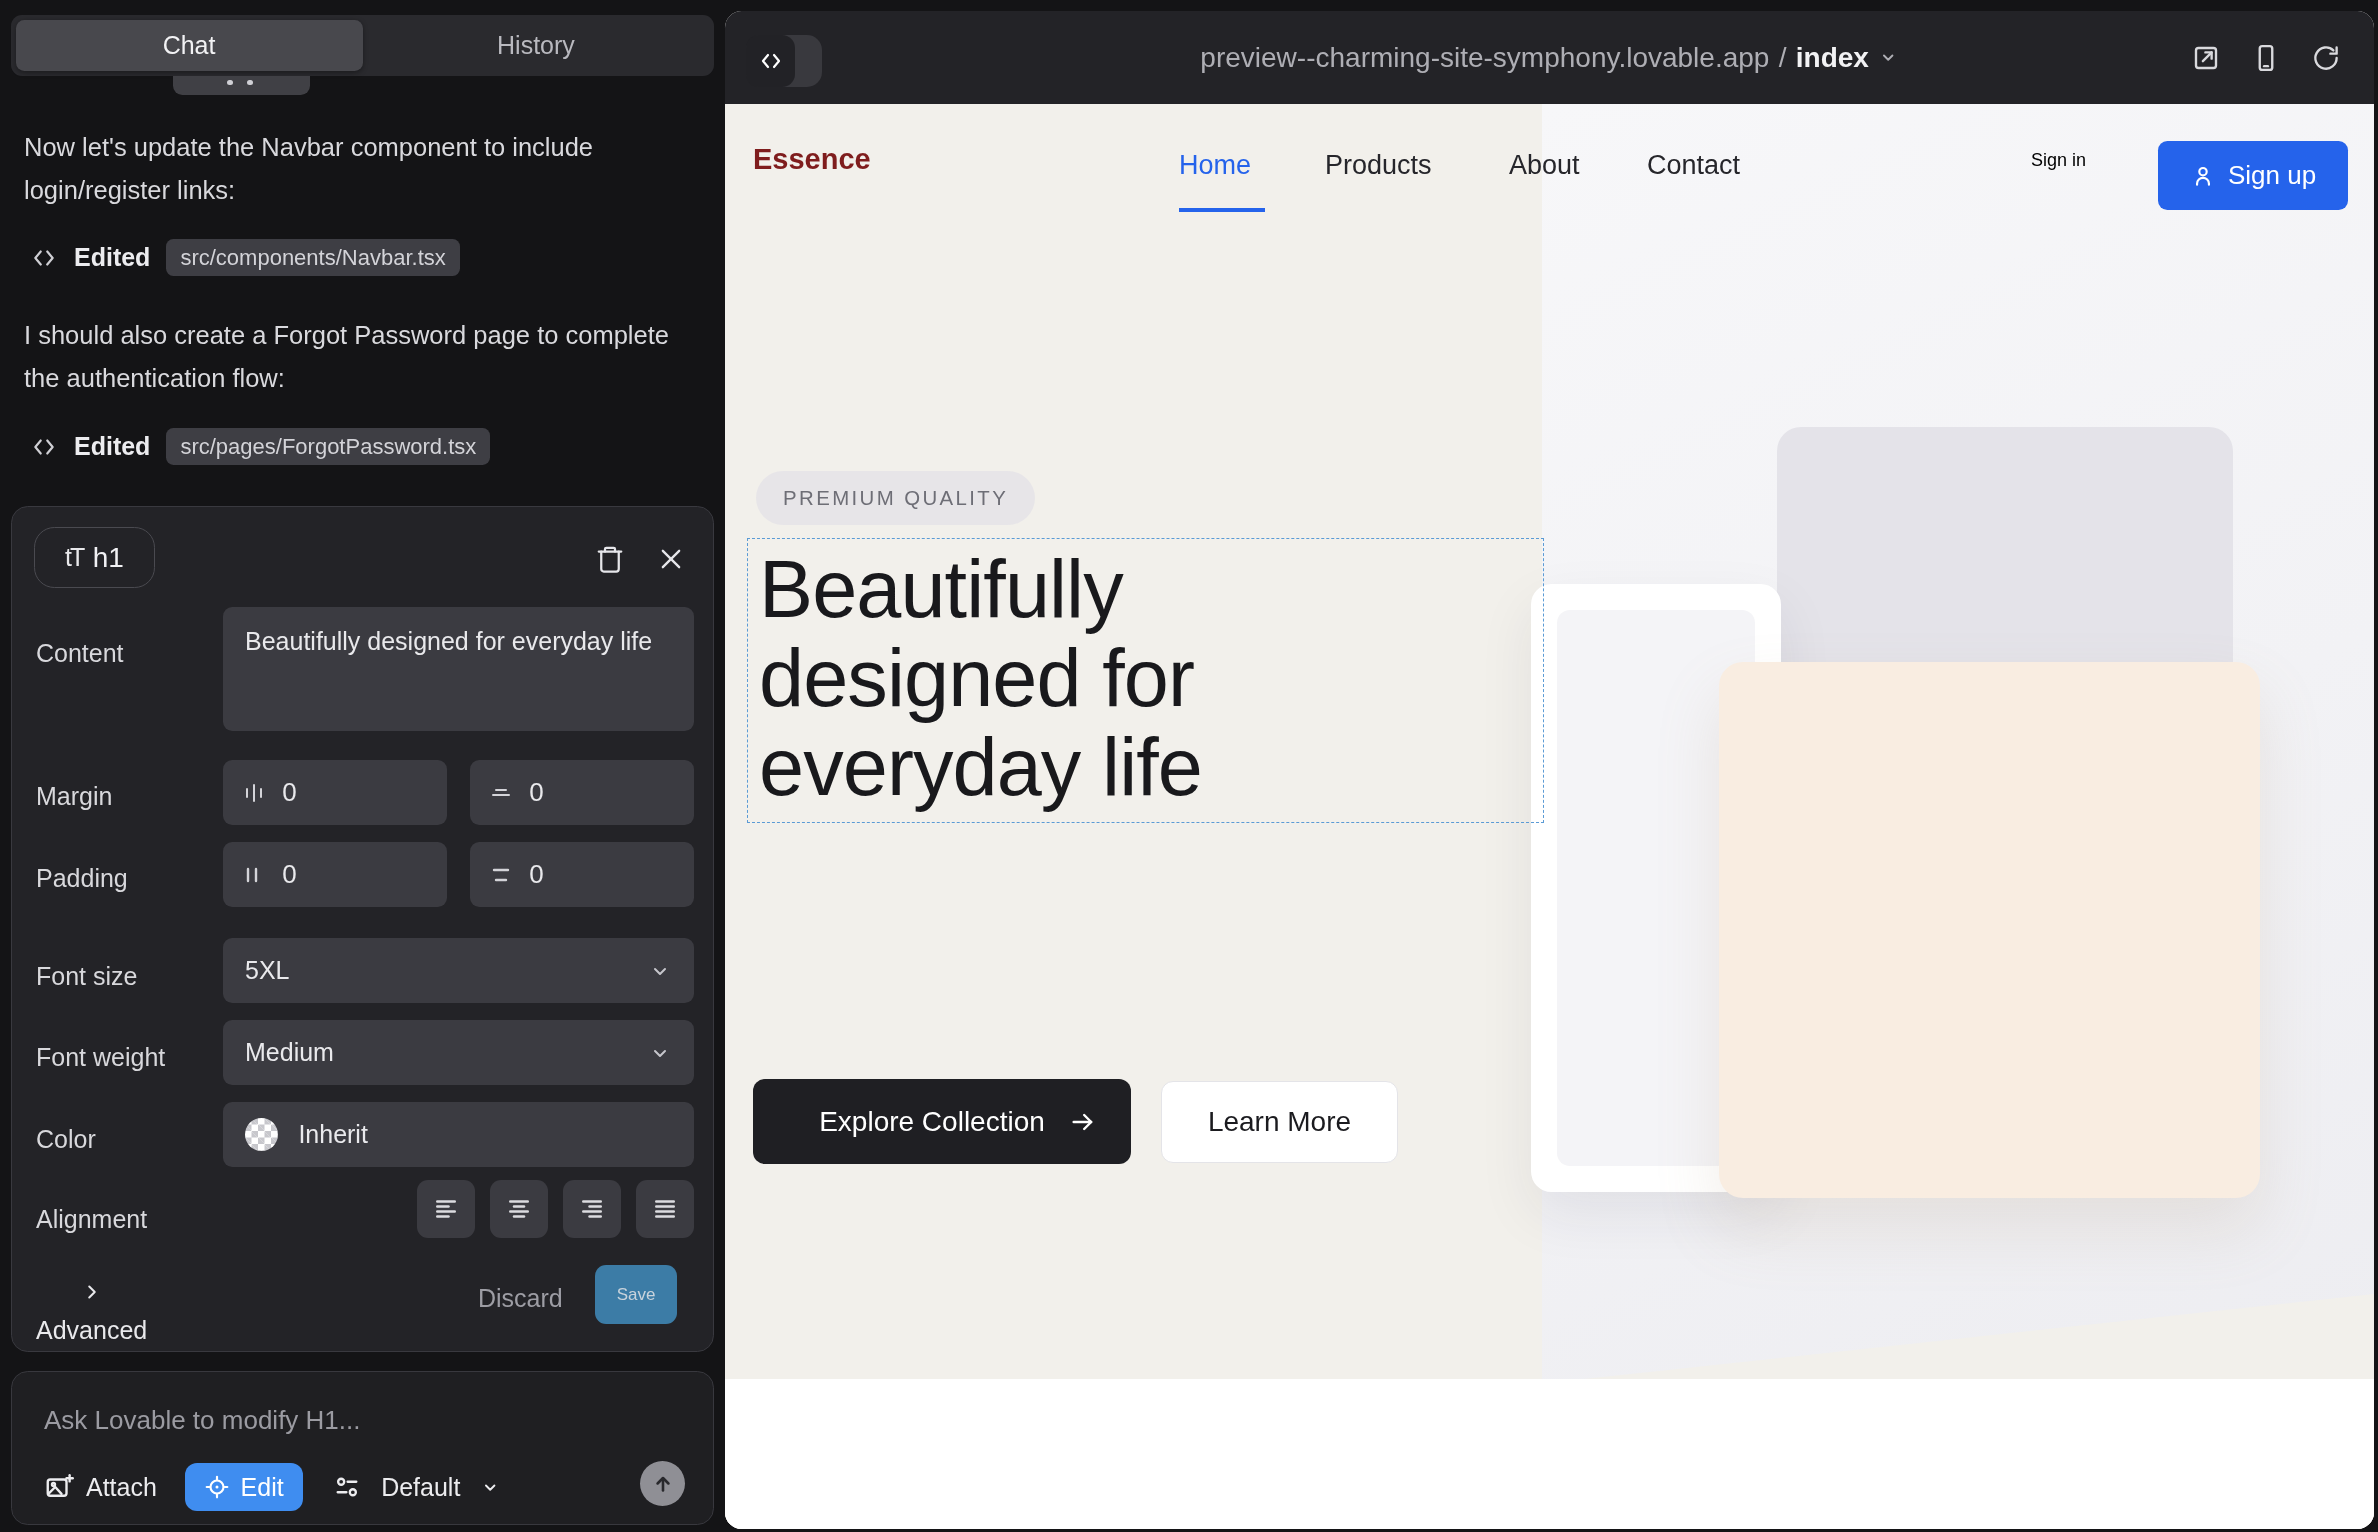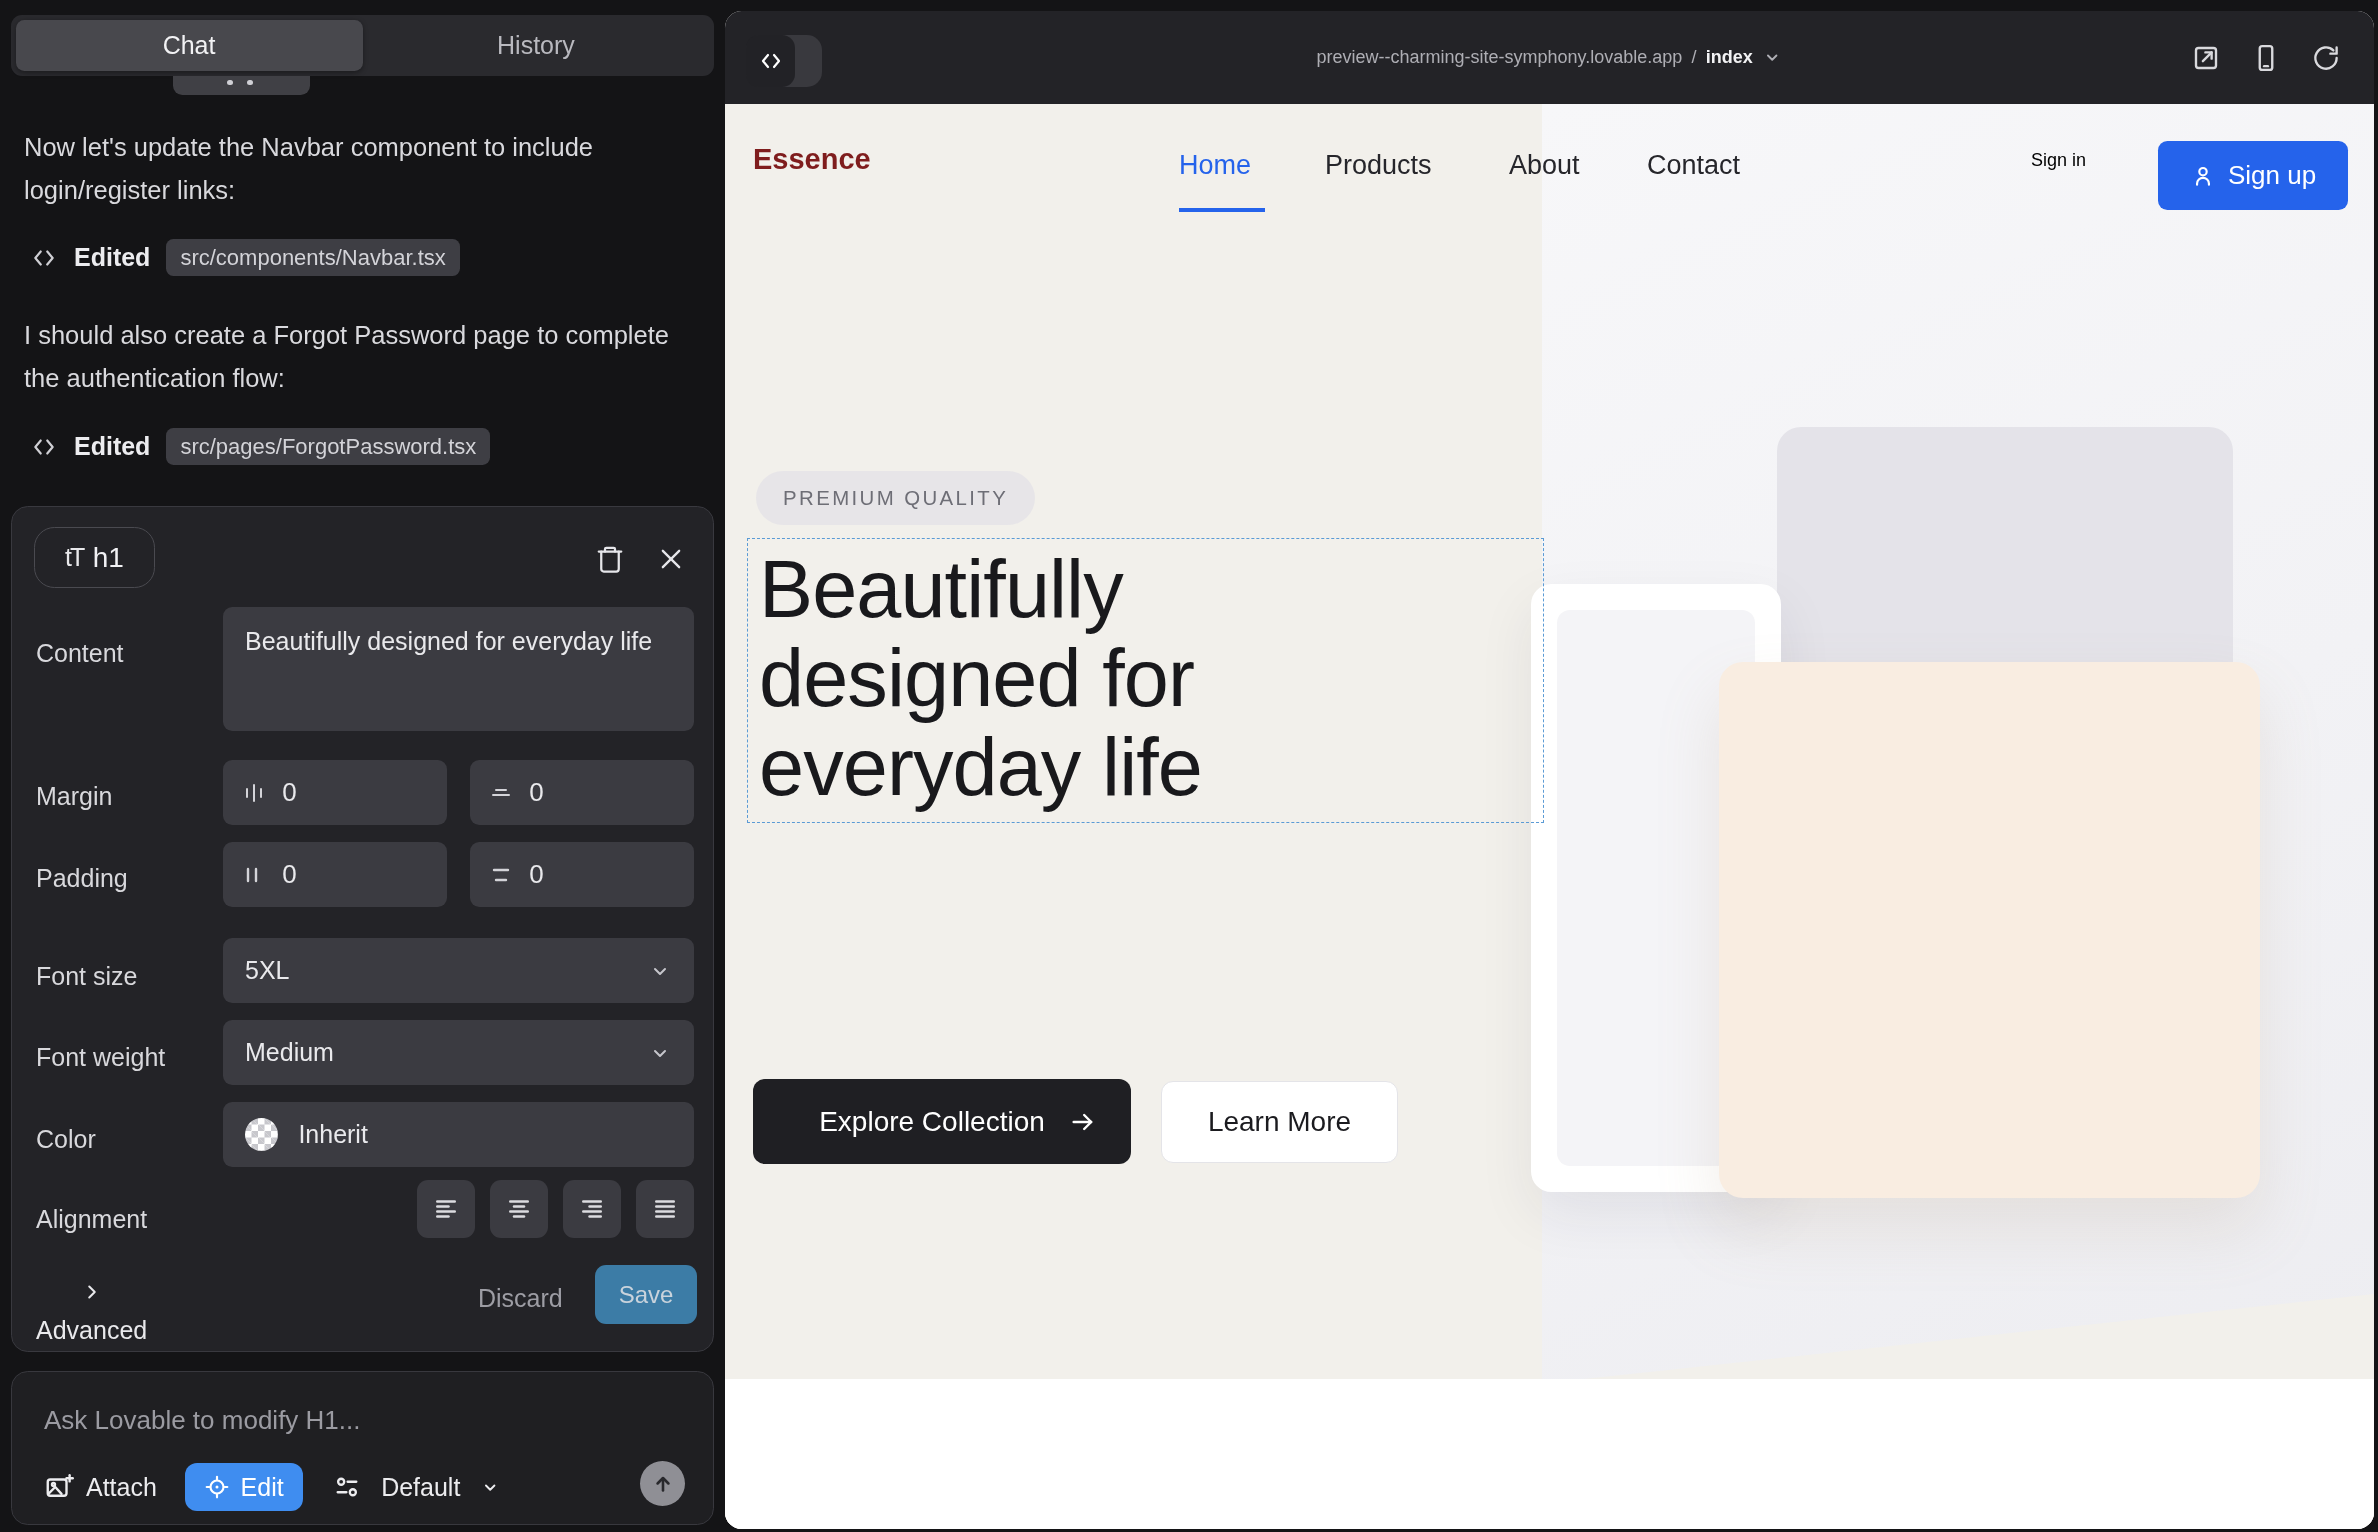--- a/index.html
+++ b/index.html
@@ -51,22 +51,22 @@
   .sel-input .chev { margin-left:auto; color:#c6c6cc; }
   .checker { width:33px; height:33px; border-radius:50%;
     background-image:
       linear-gradient(45deg,#c7c7cc 25%,transparent 25%,transparent 75%,#c7c7cc 75%),
       linear-gradient(45deg,#c7c7cc 25%,#ffffff 25%,#ffffff 75%,#c7c7cc 75%);
     background-size:13px 13px; background-position:0 0,6.5px 6.5px; background-color:#fff; }
   .align-btn { width:58px; height:58px; background:#3b3b41; border-radius:11px;
     display:flex; align-items:center; justify-content:center; color:#dcdce0; cursor:pointer; }
   .adv-row { color:#e9e9ec; font-size:25px; display:flex; align-items:center; gap:13px; cursor:pointer;flex-direction:column; }
   .discard { font-size:25px; color:#9d9da4; cursor:pointer; }
-  .save-btn { width:102px; height:59px; background:#3c7ca6; border-radius:11px;
-    display:flex; align-items:center; justify-content:center; font-size:24px; color:#c9d3dc; cursor:pointer; }
+  .save-btn { width:82px; height:59px; background:#3c7ca6; border-radius:11px;
+    display:flex; align-items:center; justify-content:center; font-size:17px; color:#c9d3dc; cursor:pointer; }
 
   
   .composer { left:11px; top:1371px; width:703px; height:154px; background:#1f1f22;
     border:1.9px solid #38383e; border-radius:16.7px; }
   .composer-ph { left:32px; top:33px; font-size:26px; color:#9b9ba2; }
   .composer-row { left:32px; right:26px; top:91px; height:48px; display:flex; align-items:center; }
   .attach { display:flex; align-items:center; gap:12px; color:#ececef; font-size:25px; cursor:pointer; }
   .edit-pill { margin-left:28px; height:48px; padding:0 19.5px; background:#3f8df0; color:#fff;
     border-radius:12px; display:flex; align-items:center; gap:10.2px; font-size:25px; cursor:pointer; }
   .mode-btn { margin-left:30px; display:flex; align-items:center; gap:20px;
@@ -78,21 +78,21 @@
   
   .preview { left:725px; top:11px; width:1649px; height:1518px; border-radius:16.7px;
     overflow:hidden; background:#ffffff; }
   .topbar { position:absolute; left:0; top:0; right:0; height:93px; background:#232327; }
   .code-toggle { position:absolute; left:21.3px; top:24px; width:76px; height:52px;
     background:#39393e; border-radius:15px; cursor:pointer; }
   .code-toggle .seg { position:absolute; left:0; top:0; width:49px; height:52px;
     background:#222226; border-radius:13px; display:flex; align-items:center;
     justify-content:center; color:#fff; }
   .urlbar { position:absolute; left:0; right:0; top:0; height:93px; display:flex;
-    align-items:center; justify-content:center; gap:9.3px; font-size:18px; }
+    align-items:center; justify-content:center; gap:9.3px; font-size:28px; }
   .url-host { color:#aeaeb4; }
   .url-page { color:#f2f2f4; font-weight:bold; }
   .top-icons { position:absolute; right:33px; top:0; height:93px; display:flex;
     align-items:center; gap:30px; color:#d9d9dd; }
 
   .site { position:absolute; left:0; top:93px; right:0; bottom:0; background:#f2f0eb; }
   .gray-panel { position:absolute; left:817px; top:0; width:832px; height:1275px;
     background:linear-gradient(155deg,#f7f7f9 0%,#f2f2f5 55%,#ededf1 100%); }
   .wedge { position:absolute; left:42px; top:1190px; width:790px; height:85px;
     background:#f2f0eb; clip-path:polygon(0 100%,100% 0,100% 100%); }

